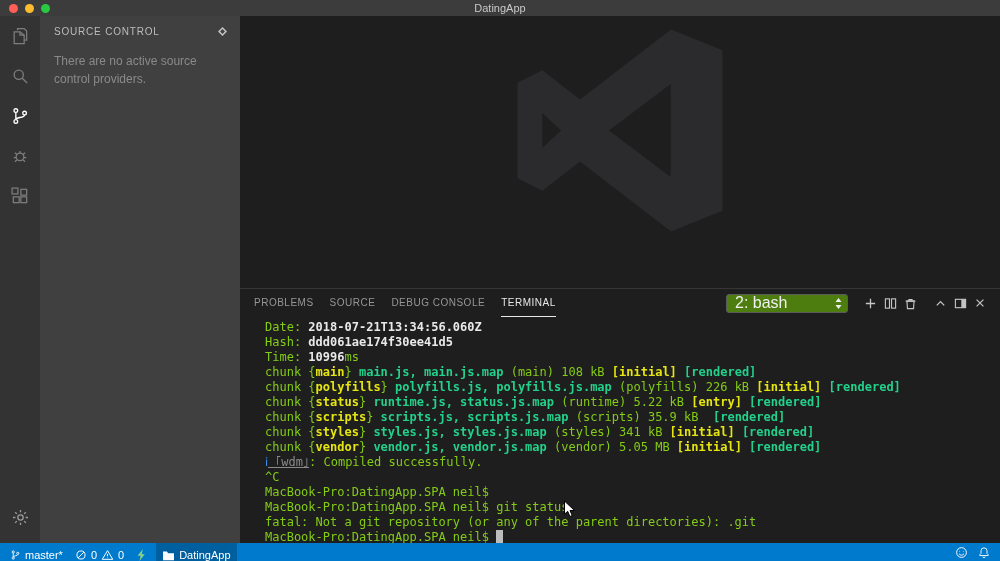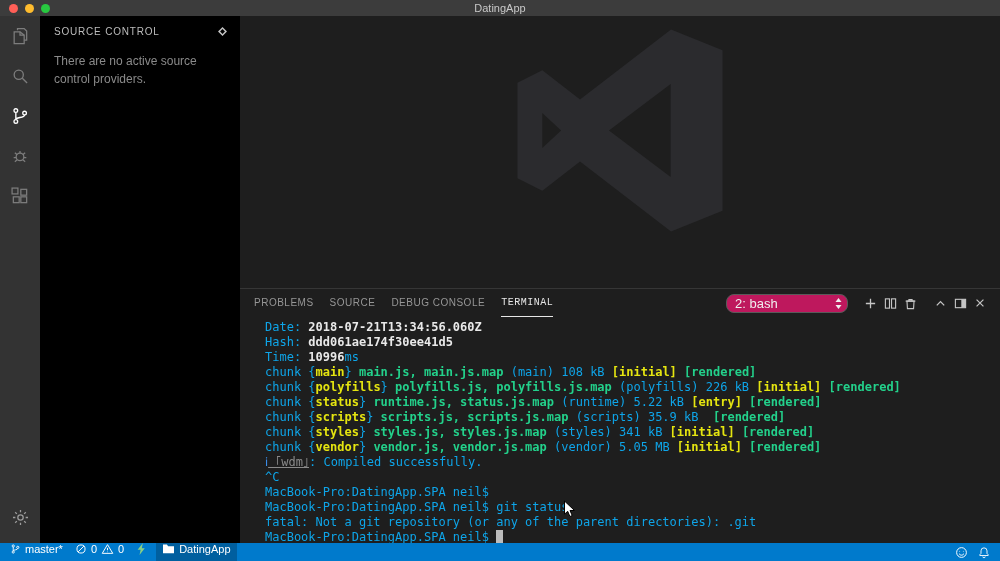--- a/index.html
+++ b/index.html
@@ -19,54 +19,54 @@
   
   .main { flex:1 1 auto; display:flex; min-height:0; }
 
   
   .activitybar { width:40px; background:#333333; display:flex; flex-direction:column; align-items:center; position:relative; flex:0 0 auto; }
   .abicon { width:40px; height:40px; display:flex; align-items:center; justify-content:center; color:#7d7d7d; cursor:pointer; }
   .abicon.active { color:#ffffff; }
   .abicon.gearpos { position:absolute; bottom:6px; color:#9d9d9d; }
 
   
-  .sidebar { width:200px; background:#000000; flex:0 0 auto; }
+  .sidebar { width:200px; background:#404040; flex:0 0 auto; }
   .sidebar-header { height:30px; display:flex; align-items:center; justify-content:space-between; padding:0 12px 0 14px; color:#bcbcbc; font-size:10px; letter-spacing:0.8px; }
   .sidebar-header .shicon { color:#c5c5c5; display:flex; }
   .sidebar-msg { padding:6px 14px; color:#8a8a8a; font-size:12px; line-height:1.5; }
 
   
   .editor-col { flex:1 1 auto; display:flex; flex-direction:column; min-width:0; }
   .editor { height:272px; position:relative; background:#1e1e1e; flex:0 0 auto; }
   .watermark { position:absolute; left:50%; top:12px; transform:translateX(-50%); }
 
   
   .panel { flex:1 1 auto; display:flex; flex-direction:column; border-top:1px solid rgba(128,128,128,0.25); min-height:0; }
   .panel-header { height:28px; display:flex; padding:0 10px 0 14px; flex:0 0 auto; }
   .panel-tab { font-size:10px; color:#969696; letter-spacing:0.5px; height:100%; display:flex; align-items:center; margin-right:16px; border-bottom:1px solid transparent; cursor:pointer; white-space:nowrap; }
-  .panel-tab.active { color:#e7e7e7; border-bottom-color:#e7e7e7;font-family:Liberation Mono, monospace; }
+  .panel-tab.active { color:#e7e7e7; border-bottom-color:#e7e7e7; }
   .panel-actions { margin-left:auto; display:flex; align-items:center; color:#c5c5c5; }
-  .term-select { background:#be185d; border:1px solid #5a5a5a; border-radius:8px; height:19px; width:122px; display:flex; align-items:center; justify-content:space-between; padding:0 5px 0 8px; font-size:13px; color:#f0f0f0; margin-right:12px; cursor:pointer; }
+  .term-select { background:#4d7c0f; border:1px solid #5a5a5a; border-radius:3px; height:19px; width:122px; display:flex; align-items:center; justify-content:space-between; padding:0 5px 0 8px; font-size:16px; color:#f0f0f0; margin-right:12px; cursor:pointer; }
   .pa { display:flex; align-items:center; justify-content:center; width:20px; height:20px; cursor:pointer; }
   .pa.gap { margin-left:10px; }
 
   
   .terminal { flex:1 1 auto; padding:3px 8px 0 25px; font-family:"DejaVu Sans Mono","Liberation Mono",monospace; font-size:12px; line-height:15px; color:#cccccc; overflow:hidden; }
   .tline { white-space:pre; }
-  .seg-w { color:#0ea5e9; }
+  .seg-w { color:#84cc16; }
   .seg-b { color:#e9e9e9; font-weight:bold; }
   .seg-y { color:var(--terminal-yellow,#e5e510); font-weight:bold; }
   .seg-g { color:var(--terminal-green,#23d18b); font-weight:bold;text-align:right; }
   .seg-blue { color:var(--terminal-blue,#3b8eea); }
   .seg-gray { color:#8a8a8a;text-decoration:underline; }
   .seg-cur { background:#bcbcbc; color:#1e1e1e; }
 
   
   .statusbar { height:18px; background:var(--statusbar,#007acc); display:flex; align-items:center; color:#ffffff; font-size:11px; flex:0 0 auto; padding:0 4px; }
-  .sb-item { display:flex; align-items:flex-start; gap:4px; padding:0 6px; height:100%; cursor:pointer; white-space:nowrap; }
+  .sb-item { display:flex; align-items:flex-end; gap:4px; padding:0 6px; height:100%; cursor:pointer; white-space:nowrap; }
   .sb-item.folder { background:rgba(0,0,0,0.22); margin-left:4px; }
   .sb-right { margin-left:auto; display:flex; align-items:center; gap:10px; padding-right:6px; }
   .sb-right span { display:flex; cursor:pointer; }
   .sbicon { display:flex; align-items:center; }
 
   
   .mouse-cursor { position:absolute; left:563px; top:500px; z-index:50; pointer-events:none; }
 
   svg { display:block; }
 </style>

